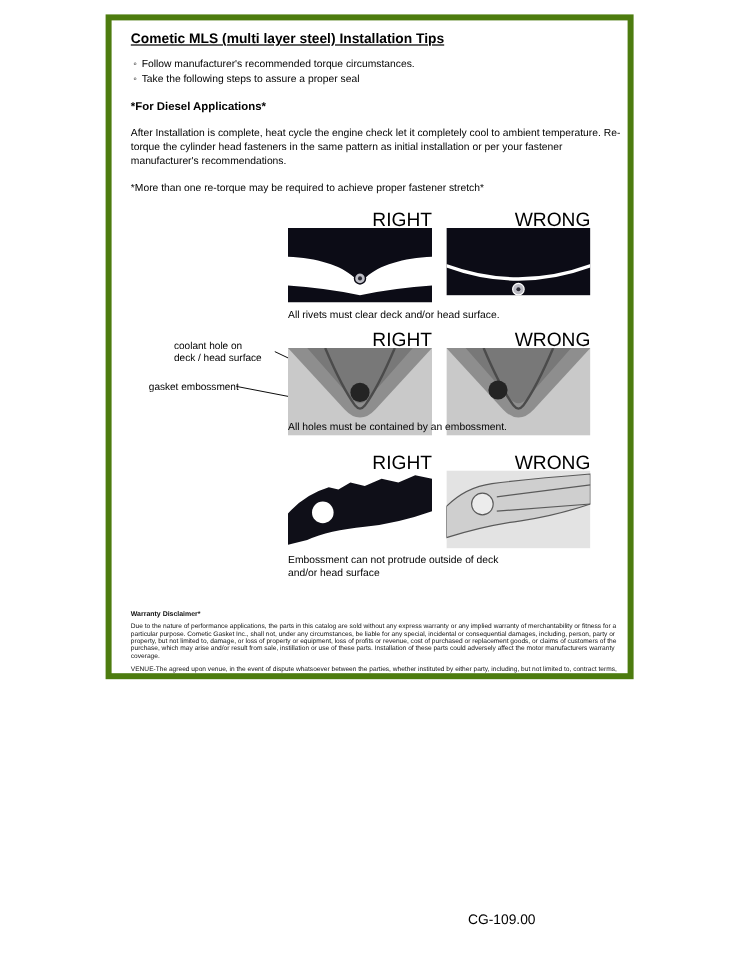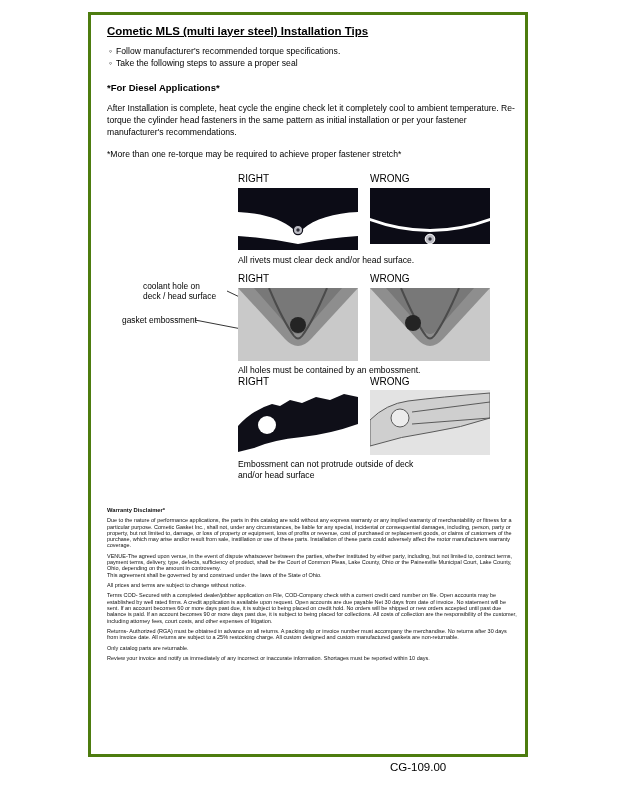--- a/index.html
+++ b/index.html
@@ -2,53 +2,53 @@
 <html><head>
 <meta charset="utf-8">
 <style>
   html, body { margin: 0; padding: 0; }
   body {
     width: 618px; height: 800px; position: relative;
     background: #ffffff; color: #000;
     font-family: "Liberation Sans", "DejaVu Sans", sans-serif;
   }
   .frame {
-    position: absolute; left: 88px; top: 12px; width: 440px; height: 745px;
-    border: 3px solid #4d7c0f; box-sizing: border-box; overflow: hidden;
+    position: absolute; left: 88px; top: 12px; width: 440px; height: 554px;
+    border: 5px solid #4d7c0f; box-sizing: border-box; overflow: hidden;
   }
   .title { margin: 10px 16px 8px; font-size: 11.5px; font-weight: bold; text-decoration: underline; }
   .bullets { margin: 0 14px 0 18px; font-size: 8.6px; line-height: 1.42; }
   .b-item { display: flex; }
   .b-item::before { content: "◦"; margin-right: 4px; }
   .sub { margin-left: 17px; }
   .sub .b-item::before { content: "•"; }
   .diesel-h { margin: 13px 16px 0; font-size: 9.5px; font-weight: bold; }
   .para { margin: 9px 16px 0; font-size: 8.6px; line-height: 1.4; width: 408px; }
   .diagram-section { position: relative; height: 308px; margin-top: 13px; }
-  .dlabel { position: absolute; width: 120px; text-align: left; font-size: 10px; }
+  .dlabel { position: absolute; width: 120px; text-align: right; font-size: 16px; }
   .dfig { position: absolute; width: 120px; line-height: 0; }
   .dcap { position: absolute; font-size: 8.6px; line-height: 1.3; white-space: pre-line; }
   .ann { position: absolute; font-size: 8.4px; line-height: 1.25; white-space: pre-line; }
   .leads { position: absolute; left: 0; top: 0; pointer-events: none; }
   .disclaimer { margin: 26px 8px 0 16px; font-size: 5.5px; line-height: 1.15; color: #111; }
   .disclaimer .dh { font-weight: bold; font-size: 5.8px; margin: 0 0 4px 0; }
   .disclaimer p { margin: 0 0 4px 0; white-space: pre-line; }
   .footer-code { position: absolute; left: 390px; top: 761px; font-size: 11.5px; text-align: right; }
 </style>
 </head>
 <body>
 
 <div class="page">
   <div class="frame">
 
     <div class="title">Cometic MLS (multi layer steel) Installation Tips</div>
 
     <div class="bullets">
       <div class="b-item">
-          <span>Follow manufacturer's recommended torque specifications.</span>
+          <span>Follow manufacturer's recommended torque circumstances.</span>
         </div>
       <div class="b-item">
           <span>Take the following steps to assure a proper seal</span>
         </div>
     </div>
 
     <div class="diesel-h">*For Diesel Applications*</div>
     <div class="para">After Installation is complete, heat cycle the engine check let it completely cool to ambient temperature. Re-torque the cylinder head fasteners in the same pattern as initial installation or per your fastener manufacturer's recommendations.</div>
     <div class="para">*More than one re-torque may be required to achieve proper fastener stretch*</div>
 
@@ -98,21 +98,21 @@
       </div>
       <div class="dfig" style="left:279px; top:115px;">
         <svg width="120" height="73" viewBox="0 0 120 73">
           <rect width="120" height="73" fill="#c9c9c9"></rect>
           <path d="M0,0 H120 L73,51 Q60,65 47,51 Z" fill="#8e8e8e"></path>
           <path d="M16,0 H104 L67,42 Q60,50 53,42 Z" fill="#787878"></path>
           <path d="M31,0 Q45,33 56,48 Q60,53 64,48 Q75,33 89,0" fill="none" stroke="#4b4b4b" stroke-width="2"></path>
           <circle cx="43" cy="35" r="8" fill="#242424"></circle>
         </svg>
       </div>
-      <div class="dcap" style="left:147px; top:192px;">All holes must be contained by an embossment.</div>
+      <div class="dcap" style="left:147px; top:175px;">All holes must be contained by an embossment.</div>
 
       <div class="dlabel" style="left:147px; top:203px;">RIGHT</div>
       <div class="dlabel" style="left:279px; top:203px;">WRONG</div>
 
       <div class="dfig" style="left:147px; top:217px;">
         <svg width="120" height="65" viewBox="0 0 120 65">
           <path d="M0,36 Q14,20 34,14 L42,16 L52,10 L64,13 L78,7 L92,10 L106,4 L120,7 L120,34 Q92,44 64,47 Q34,50 16,58 L0,62 Z" fill="#0f0f18"></path>
           <circle cx="29" cy="35" r="9" fill="#ffffff"></circle>
         </svg>
       </div>

